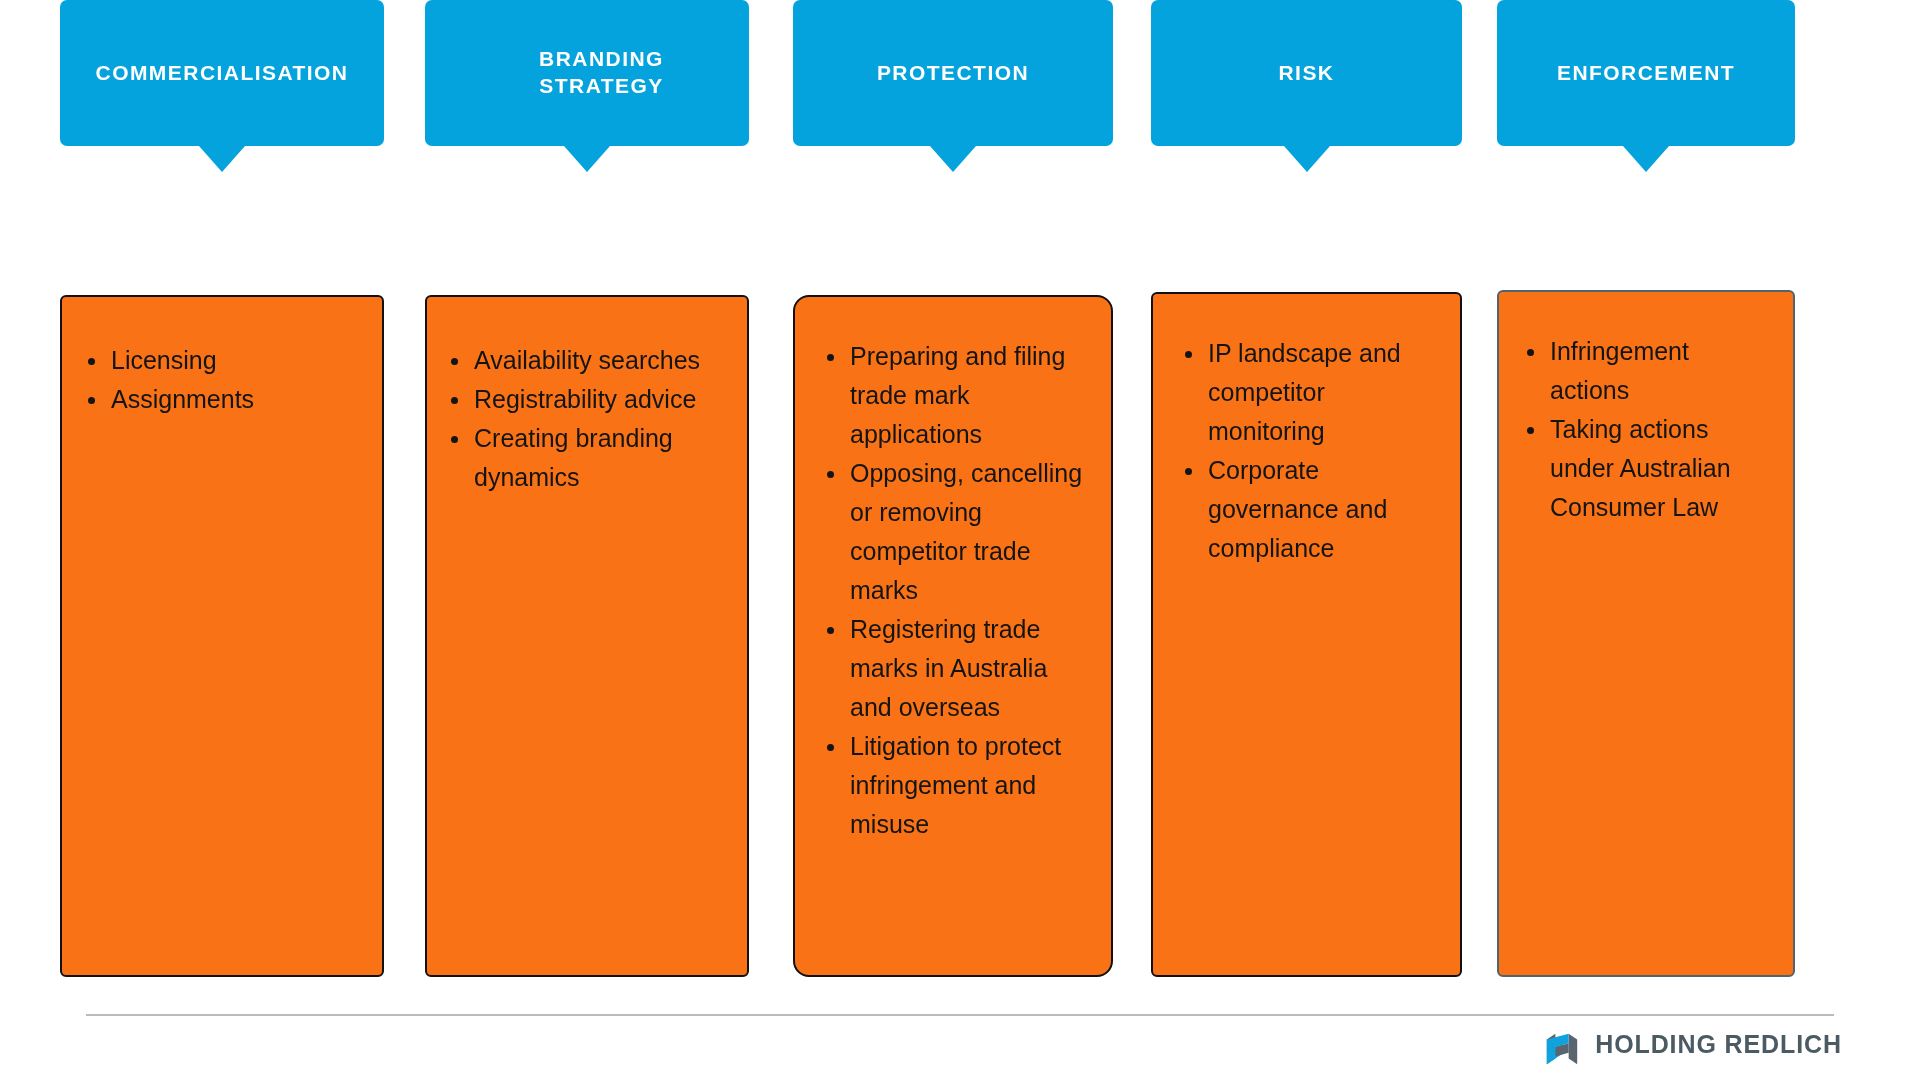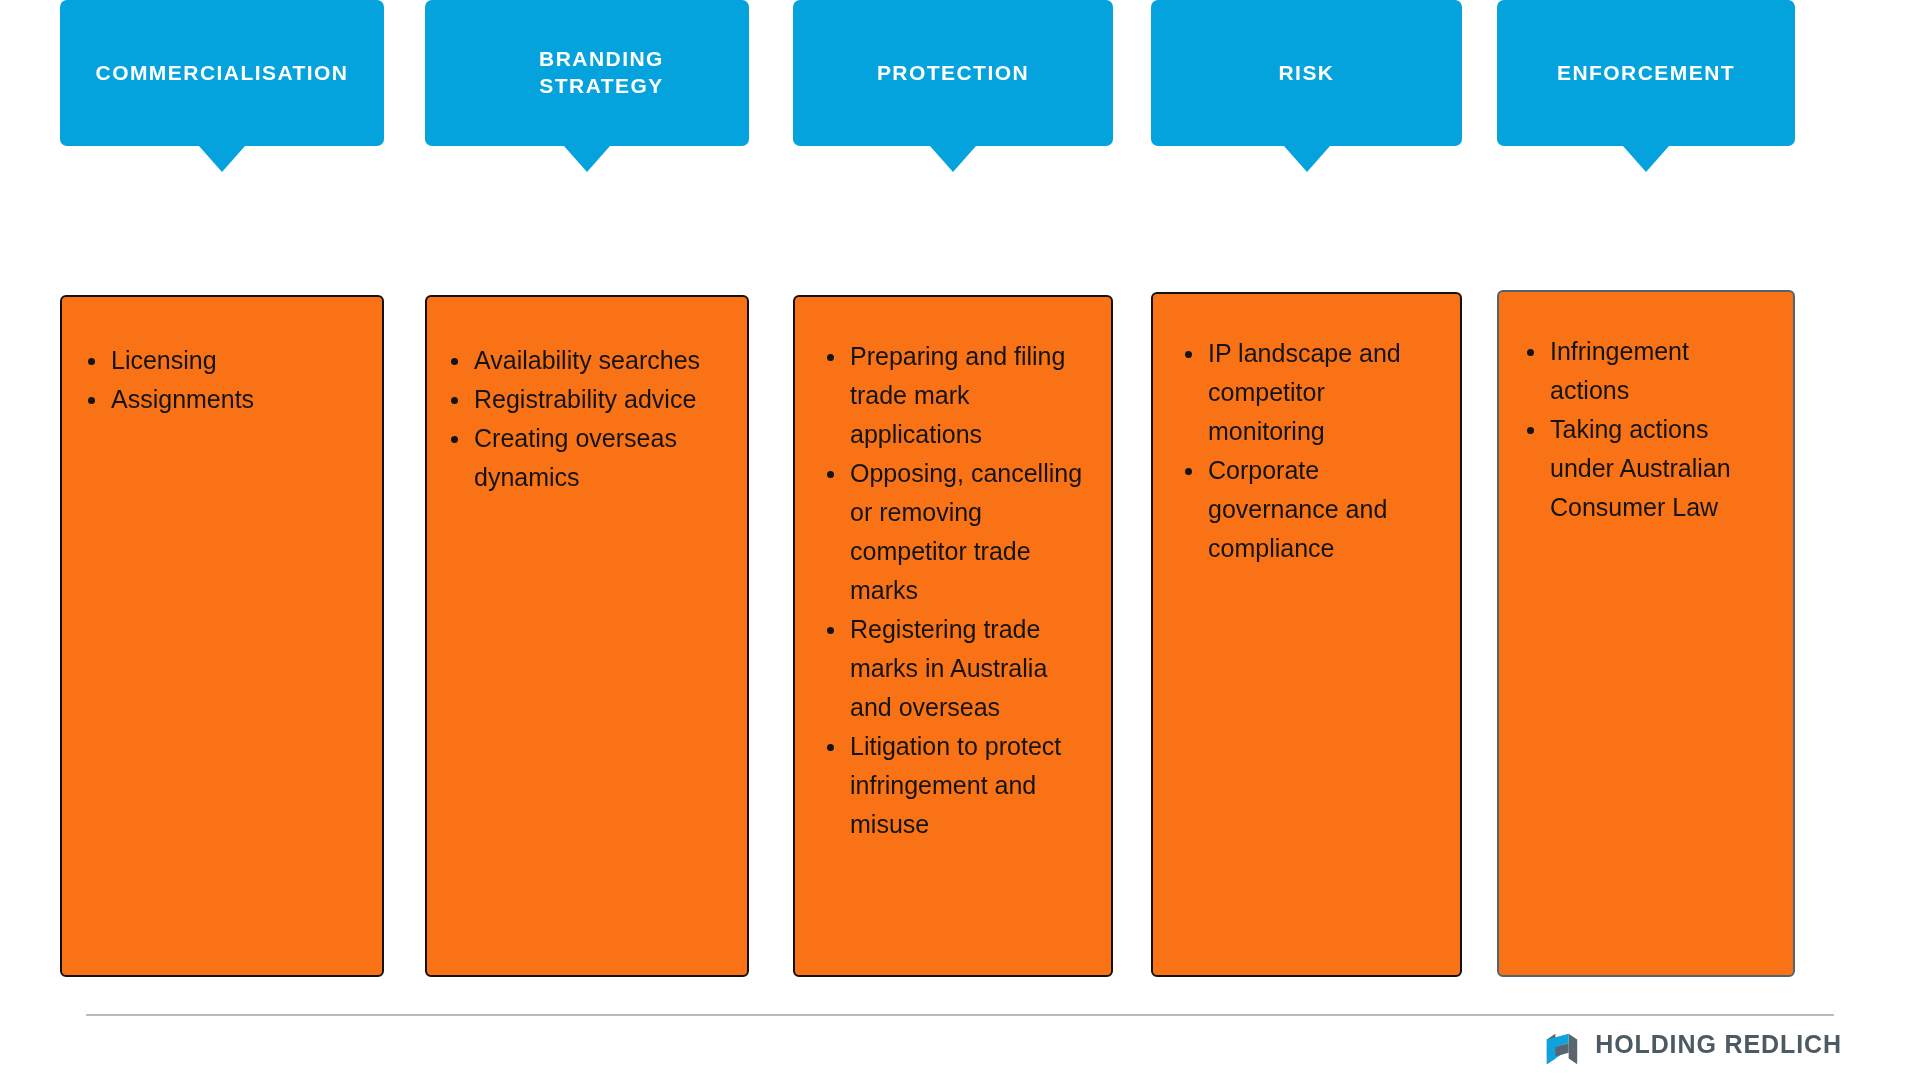--- a/index.html
+++ b/index.html
@@ -167,31 +167,31 @@
         <span class="header-label">
           <span>BRANDING</span><br>
           <span>STRATEGY</span>
         </span>
       </div>
       <div class="header-tail" style="top:146px;"></div>
       <div class="body-box" style="top:295px; height:682px; padding:44px 28px 22px 20px;">
         <ul class="bullet-list">
           <li class="bullet-item">Availability searches</li>
           <li class="bullet-item">Registrability advice</li>
-          <li class="bullet-item">Creating overseas dynamics</li>
+          <li class="bullet-item">Creating branding dynamics</li>
         </ul>
       </div>
     </div>
 
     <div class="column" style="left:793px; width:320px;">
       <div class="header-callout" style="height:146px;">
         <span class="header-label">PROTECTION</span>
       </div>
       <div class="header-tail" style="top:146px;"></div>
-      <div class="body-box" style="top:295px; height:682px; padding:40px 28px 22px 28px;">
+      <div class="body-box" style="top:295px; height:682px; padding:40px 28px 22px 28px;border-radius:16px;">
         <ul class="bullet-list">
           <li class="bullet-item">Preparing and filing trade mark applications</li>
           <li class="bullet-item">Opposing, cancelling or removing competitor trade marks</li>
           <li class="bullet-item">Registering trade marks in Australia and overseas</li>
           <li class="bullet-item">Litigation to protect infringement and misuse</li>
         </ul>
       </div>
     </div>
 
     <div class="column" style="left:1151px; width:311px;">

